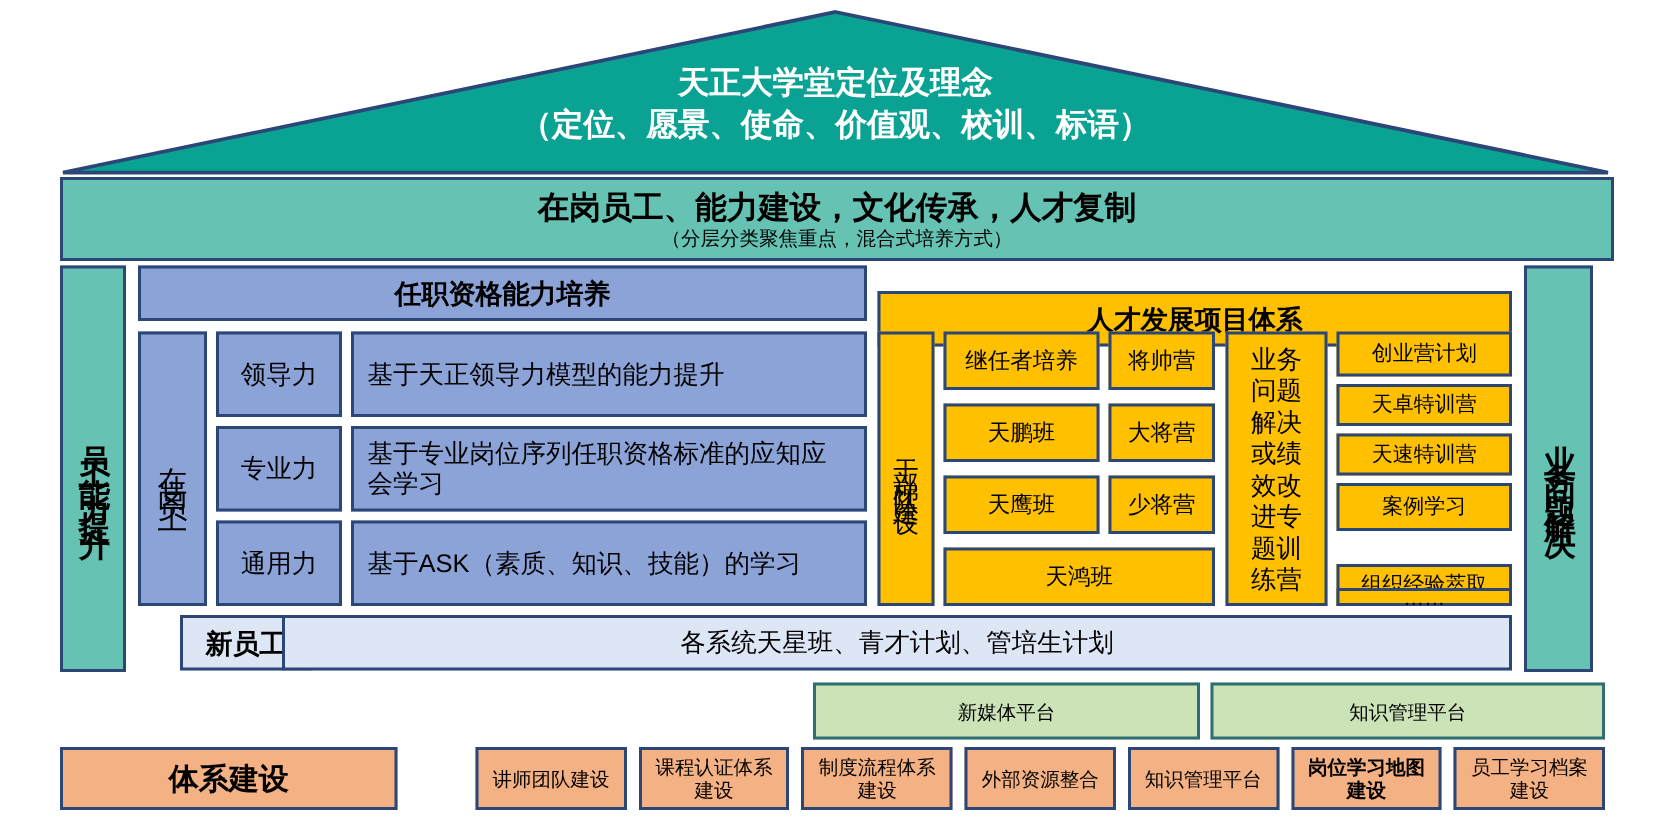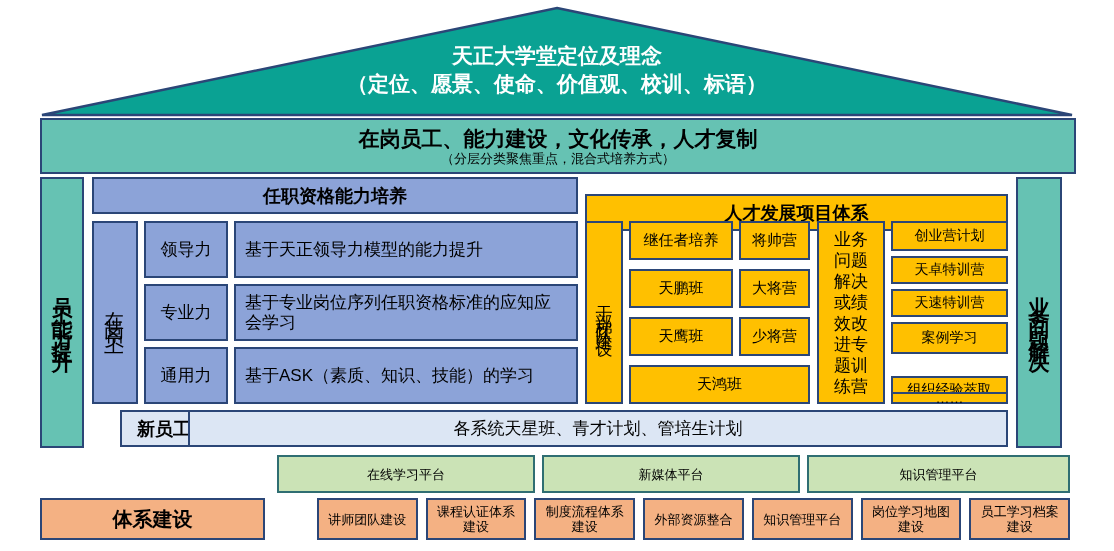--- a/index.html
+++ b/index.html
@@ -95,28 +95,27 @@
     <div class="busi-text">业务问题解决或绩效改进专题训练营</div>
   </div>
 
   <div class="abs orangebox bordered cc rcol-box" style="left:891px;top:221px;width:117px;height:30px;">创业营计划</div>
   <div class="abs orangebox bordered cc rcol-box" style="left:891px;top:256px;width:117px;height:28px;">天卓特训营</div>
   <div class="abs orangebox bordered cc rcol-box" style="left:891px;top:289px;width:117px;height:28px;">天速特训营</div>
   <div class="abs orangebox bordered cc rcol-box" style="left:891px;top:322px;width:117px;height:32px;">案例学习</div>
   <div class="abs orangebox bordered cc rcol-box" style="left:891px;top:376px;width:117px;height:28px;">组织经验萃取</div>
   <div class="abs orangebox bordered cc rcol-box" style="left:891px;top:392px;width:117px;height:12px;">……</div>
 
-  <div class="abs greenbox cc small-item" style="left:277px;top:455px;width:258px;height:38px;">在线学习平台</div>
   <div class="abs greenbox cc small-item" style="left:542px;top:455px;width:258px;height:38px;">新媒体平台</div>
   <div class="abs greenbox cc small-item" style="left:807px;top:455px;width:263px;height:38px;">知识管理平台</div>
 
   <div class="abs salmonbox bordered cc band-label" style="left:40px;top:498px;width:225px;height:42px;">体系建设</div>
   <div class="abs" style="left:272px;top:498px;width:798px;height:42px;display:flex;gap:8px;padding-left:45px;">
     <div class="salmonbox bordered cc small-item" style="flex:1;">讲师团队建设</div>
     <div class="salmonbox bordered cc small-item" style="flex:1;">课程认证体系建设</div>
     <div class="salmonbox bordered cc small-item" style="flex:1;">制度流程体系建设</div>
     <div class="salmonbox bordered cc small-item" style="flex:1;">外部资源整合</div>
     <div class="salmonbox bordered cc small-item" style="flex:1;">知识管理平台</div>
-    <div class="salmonbox bordered cc small-item" style="flex:1;">岗位学习地图建设</div>
+    <div class="salmonbox bordered cc small-item" style="flex:1;font-weight:bold;">岗位学习地图建设</div>
     <div class="salmonbox bordered cc small-item" style="flex:1;">员工学习档案建设</div>
   </div>
 
 </div>
 
 </body></html>

